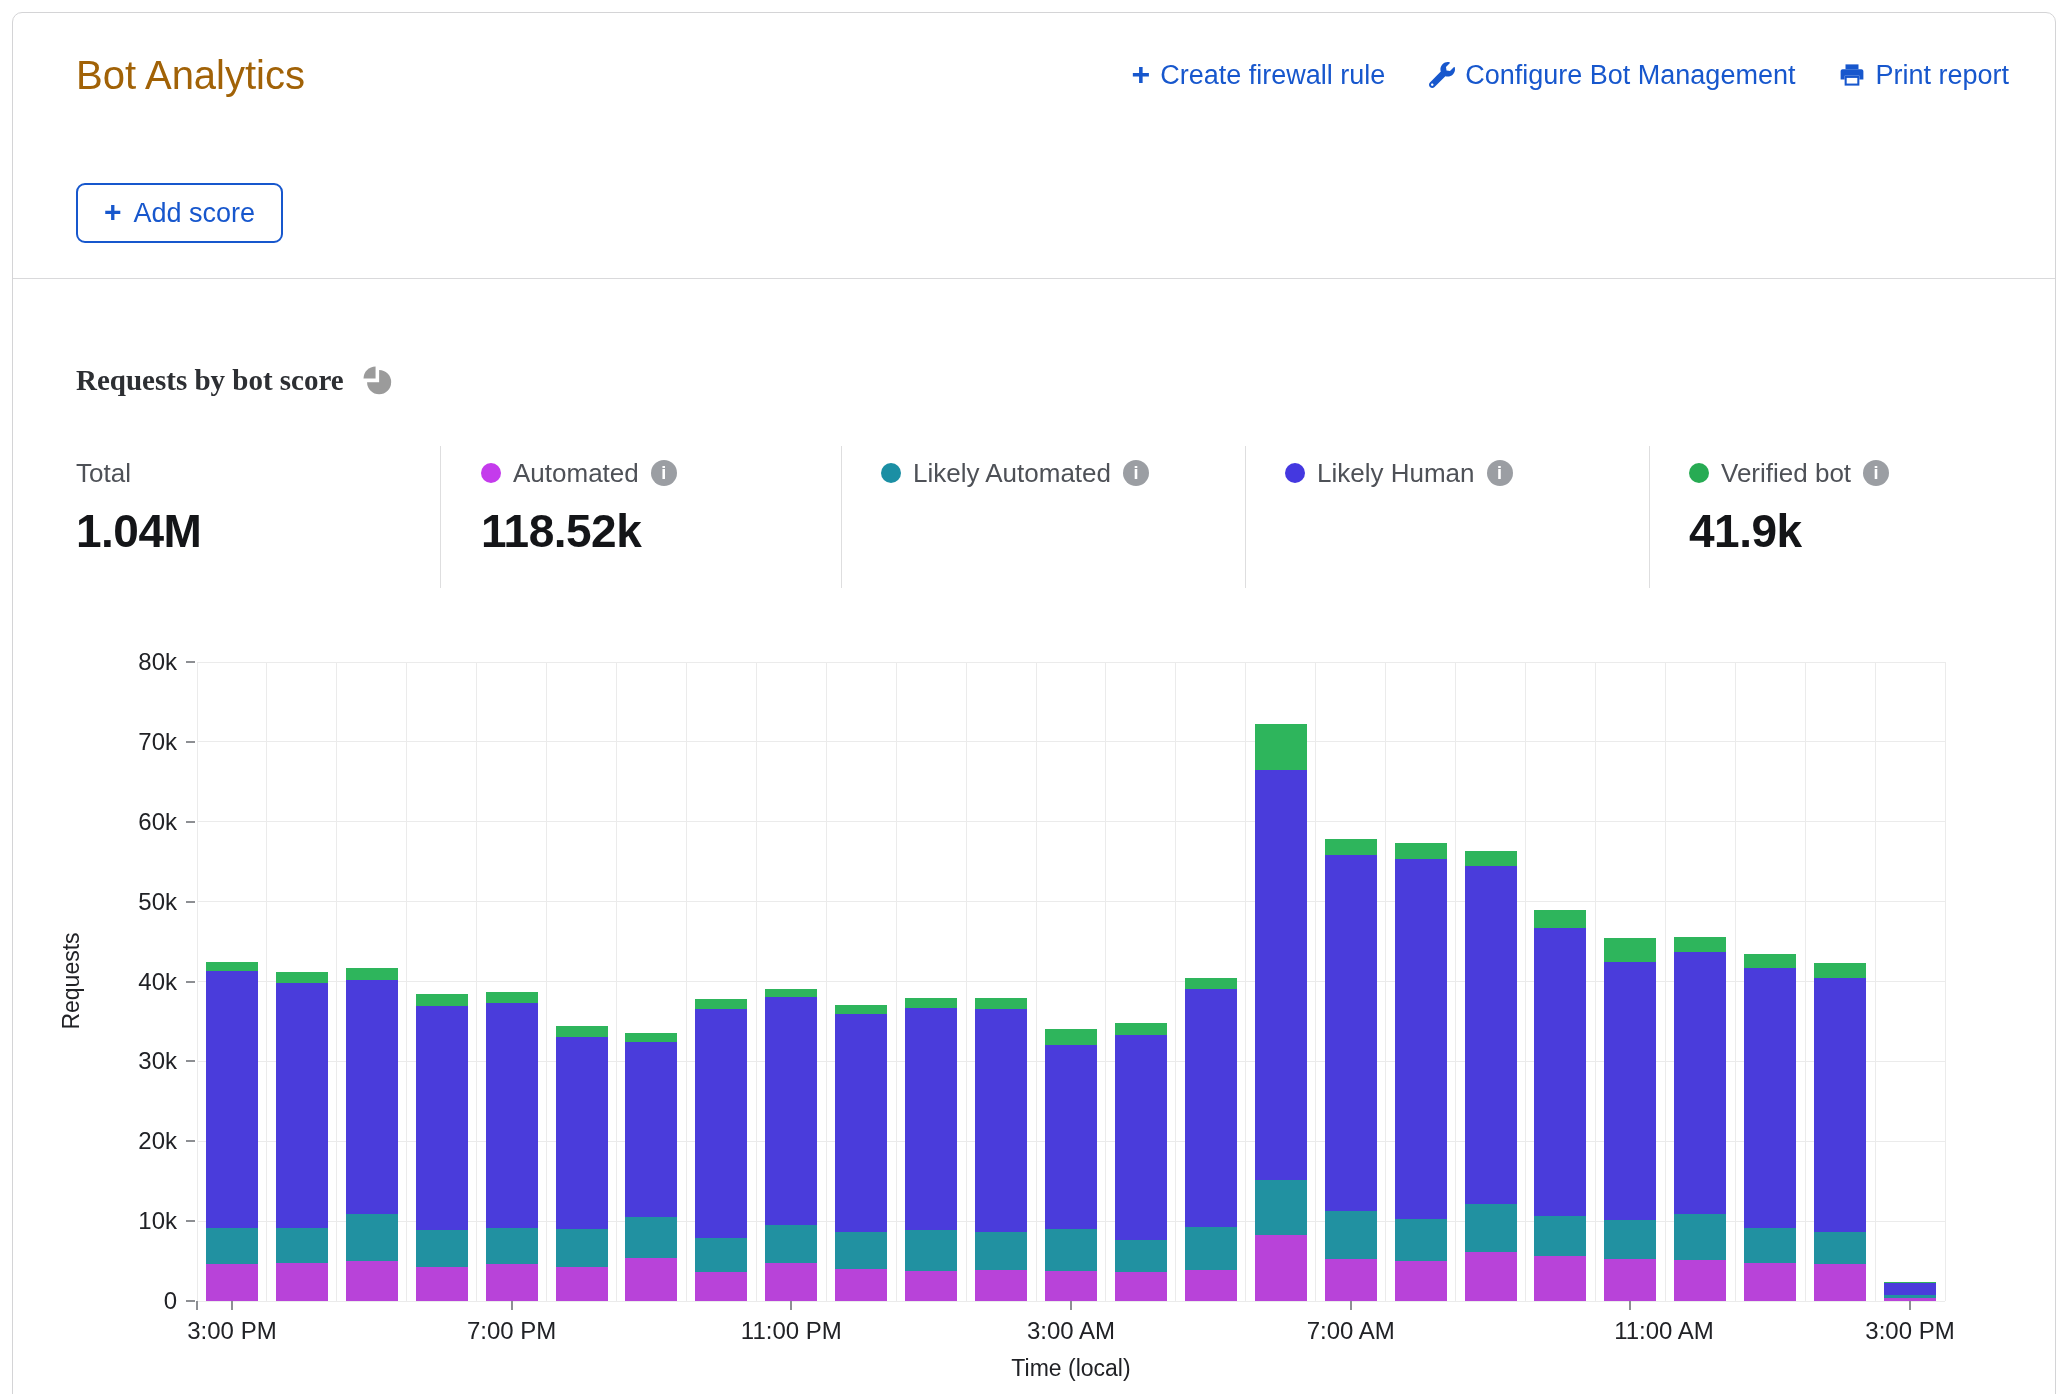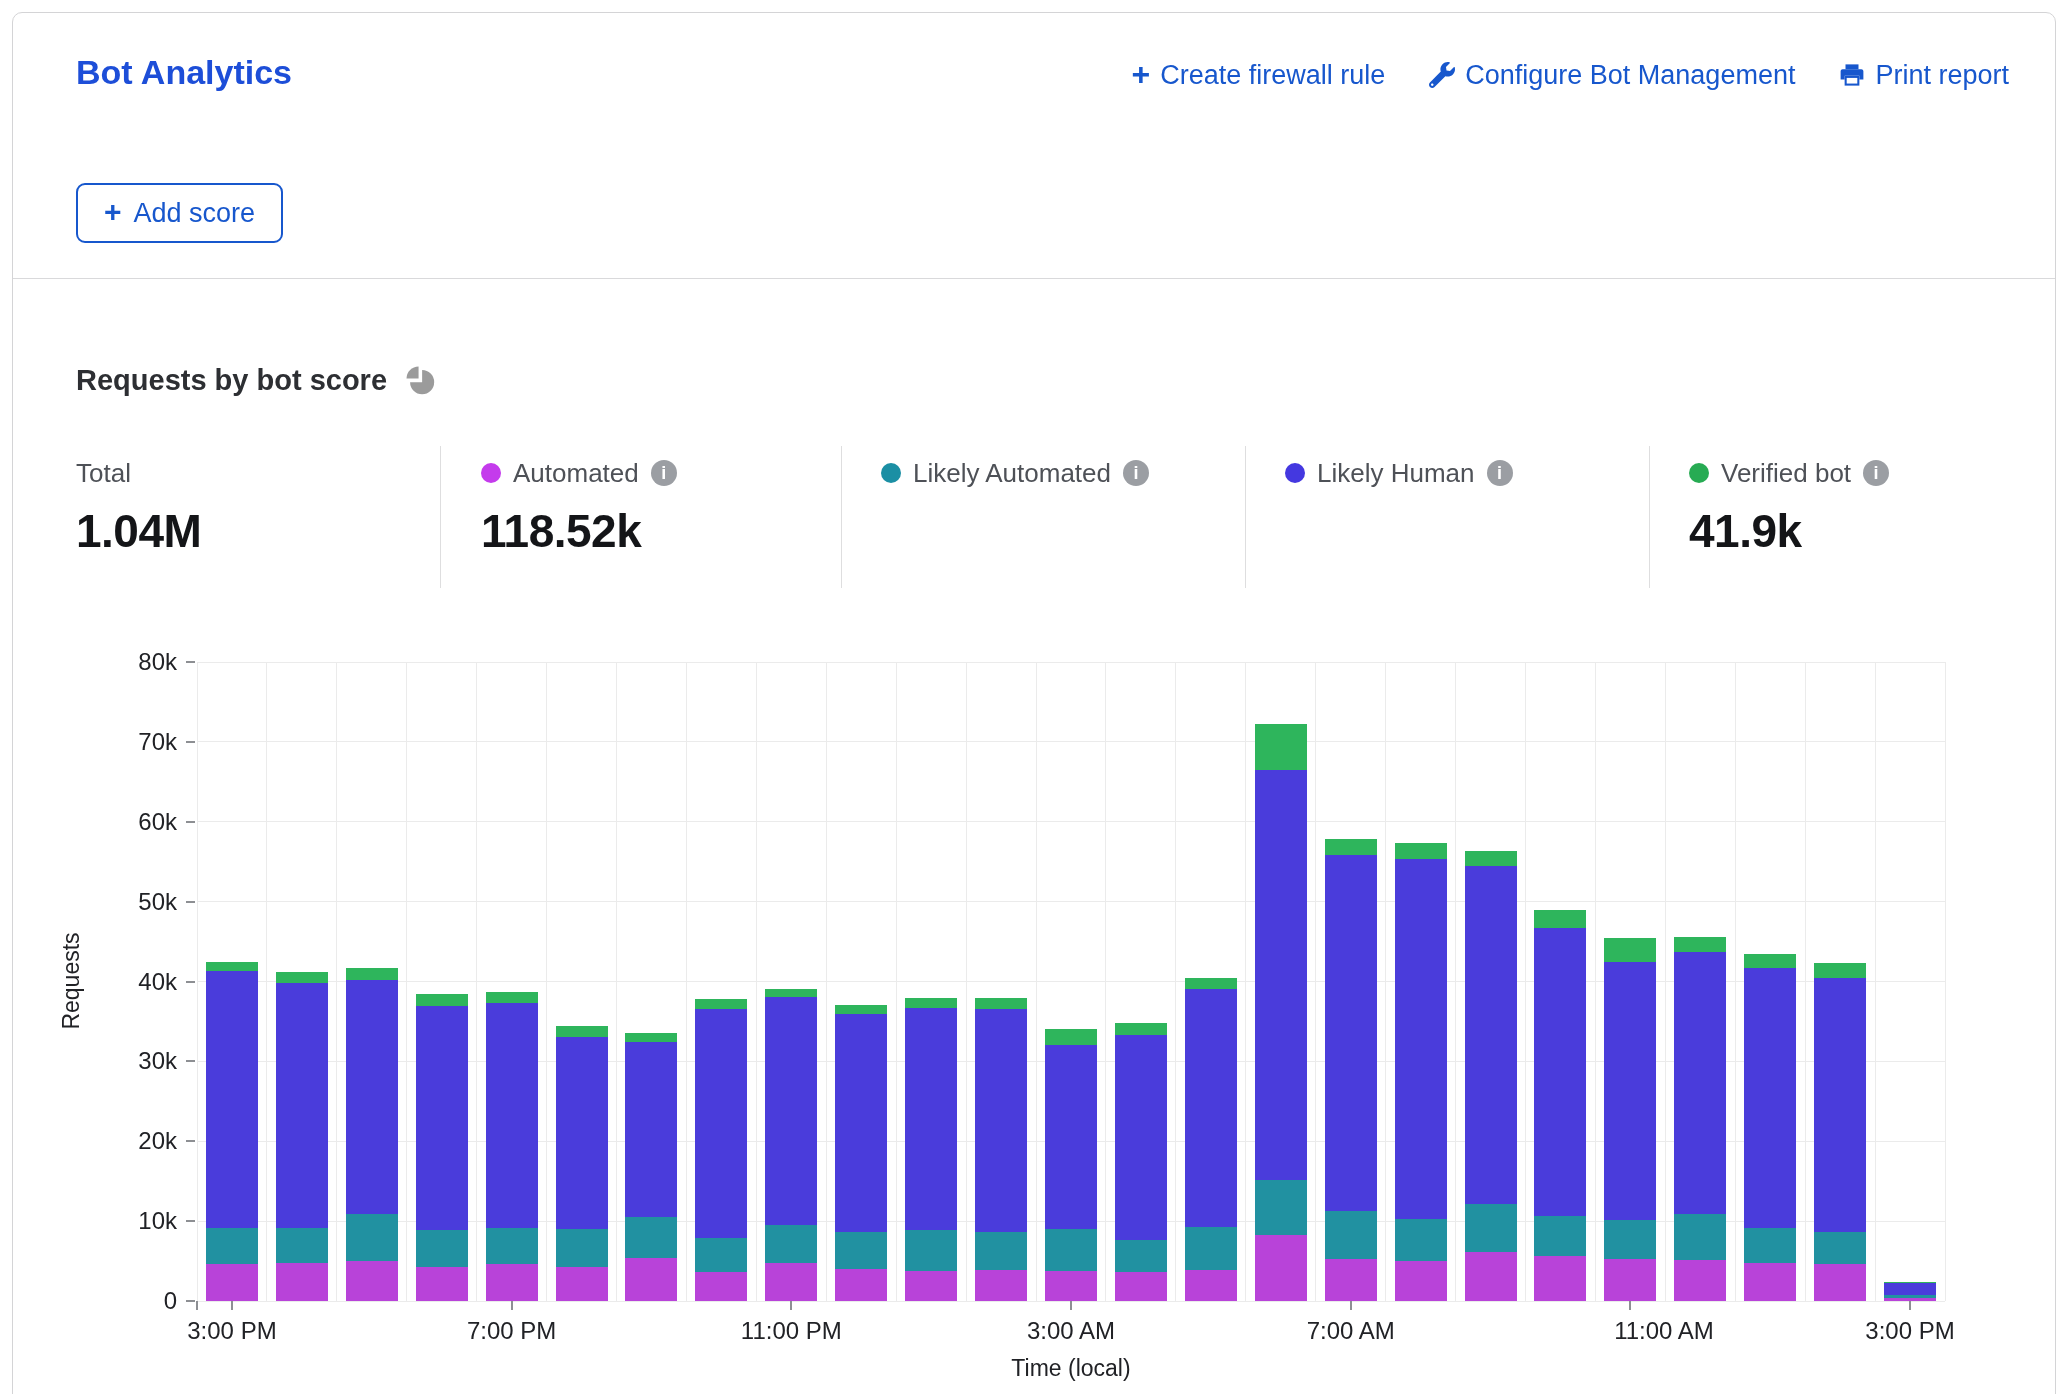--- a/index.html
+++ b/index.html
@@ -11,39 +11,39 @@
     --label-gray:#4e5157;
     --icon-gray:#9b9ea3;
   }
   *{margin:0;padding:0;box-sizing:border-box;}
   html,body{width:2070px;height:1394px;background:#fff;overflow:hidden;
     font-family:"Liberation Sans","DejaVu Sans",sans-serif;color:var(--ink);}
   .card{position:absolute;left:12px;top:12px;width:2044px;height:1500px;
     background:#fff;border:1px solid var(--card-border);border-radius:10px;}
   
   .card-header{position:relative;height:266px;border-bottom:1px solid var(--divider);}
-  .page-title{position:absolute;left:63px;top:40px;font-size:34px;font-weight:700;color:#1d4ed8;}
+  .page-title{position:absolute;left:63px;top:40px;font-size:40px;font-weight:400;color:#a16207;}
   .actions{position:absolute;top:46px;right:46px;display:flex;gap:44px;align-items:center;}
   .action-link{display:flex;align-items:center;gap:10px;color:var(--blue);
     font-size:27px;cursor:pointer;white-space:nowrap;}
   .plus-glyph{font-size:32px;font-weight:700;line-height:1;position:relative;top:-1px;}
   .action-link svg{width:26px;height:26px;flex:0 0 auto;}
   .btn-add-filter{position:absolute;left:63px;top:170px;height:60px;padding:0 26px;
     display:inline-flex;align-items:center;gap:12px;background:#fff;
     border:2px solid var(--blue);border-radius:9px;color:var(--blue);
     font-size:27px;cursor:pointer;}
   .btn-add-filter .plus-glyph{font-size:30px;}
   .dropdown{position:absolute;left:1678px;top:160px;width:306px;height:68px;
     border:2px solid #74787e;border-radius:9px;background:#fff;display:flex;
     align-items:center;padding:0 24px;font-size:28px;color:#34373c;cursor:pointer;}
   .chevron{margin-left:auto;width:0;height:0;border-left:9px solid transparent;
     border-right:9px solid transparent;border-top:11px solid #565a60;}
   
   .section-title-row{position:absolute;left:63px;top:350px;display:flex;align-items:center;gap:16px;}
-  .section-title{font-size:29px;font-weight:700;color:#2d2f33;}
+  .section-title{font-size:29px;font-weight:700;color:#2d2f33;font-family:Liberation Serif, serif;}
   .pie-icon svg{width:34px;height:34px;display:block;}
   
   .stats-row{position:absolute;left:0;top:433px;width:2044px;height:142px;}
   .stat-col{position:absolute;top:0;}
   .stat-label-row{display:flex;align-items:center;gap:12px;height:34px;margin-top:10px;}
   .stat-label{font-size:26px;color:var(--label-gray);}
   .legend-dot{width:20px;height:20px;border-radius:50%;flex:0 0 auto;}
   .info-icon{width:26px;height:26px;border-radius:50%;background:var(--icon-gray);
     color:#fff;font-size:18px;font-weight:700;display:inline-flex;align-items:center;
     justify-content:center;cursor:pointer;}

